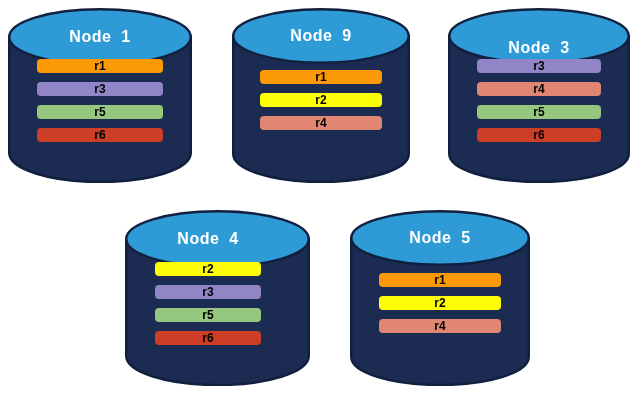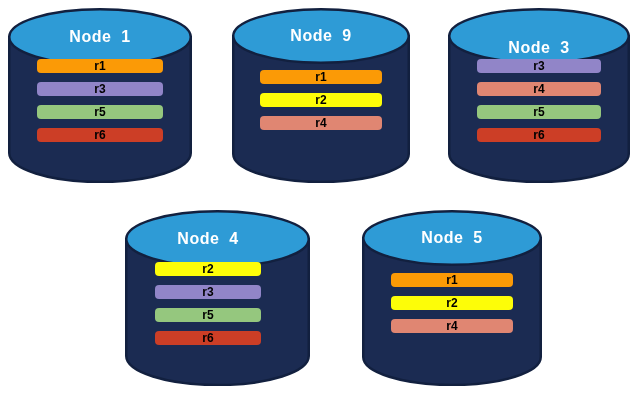--- a/index.html
+++ b/index.html
@@ -110,21 +110,21 @@
         <ellipse cx="92.5" cy="29" rx="91.25" ry="27.75" fill="#2E9BD6" stroke="#12203F" stroke-width="2.5"></ellipse>
       </svg>
       <div class="node-title" style="top: 21px; color: rgb(255, 255, 255);">Node  4</div>
       <div class="replicas" style="top: 52px; padding-left: 30px; padding-right: 30px; box-sizing: border-box;">
         <div class="replica" style="background: rgb(253, 253, 8); color: rgb(0, 0, 0);">r2</div>
         <div class="replica" style="background: rgb(145, 133, 200); color: rgb(0, 0, 0);">r3</div>
         <div class="replica" style="background: rgb(149, 199, 126); color: rgb(0, 0, 0);">r5</div>
         <div class="replica" style="background: rgb(204, 62, 38); color: rgb(0, 0, 0);">r6</div>
       </div>
     </div>
-    <div class="node" style="left: 350px; top: 210px; width: 180px; height: 176px; margin-left: 12px;">
+    <div class="node" style="left: 350px; top: 210px; width: 180px; height: 176px;">
       <svg width="180" height="176" viewBox="0 0 180 176">
         <path d="M 1.25 28 L 1.25 147 A 88.75 28 0 0 0 178.75 147 L 178.75 28 Z" fill="#1B2B52" stroke="#12203F" stroke-width="2.5"></path>
         <ellipse cx="90" cy="28" rx="88.75" ry="26.75" fill="#2E9BD6" stroke="#12203F" stroke-width="2.5"></ellipse>
       </svg>
       <div class="node-title" style="top: 20px; color: rgb(255, 255, 255);">Node  5</div>
       <div class="replicas" style="top: 63px; padding-left: 29px; padding-right: 29px; box-sizing: border-box;">
         <div class="replica" style="background: rgb(251, 154, 6); color: rgb(0, 0, 0);">r1</div>
         <div class="replica" style="background: rgb(253, 253, 8); color: rgb(0, 0, 0);">r2</div>
         <div class="replica" style="background: rgb(224, 134, 114); color: rgb(0, 0, 0);">r4</div>
       </div>

